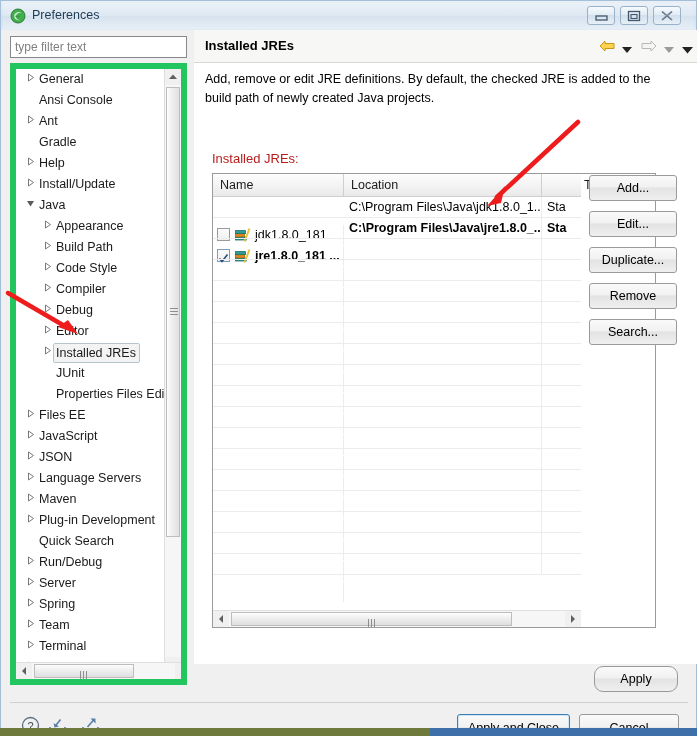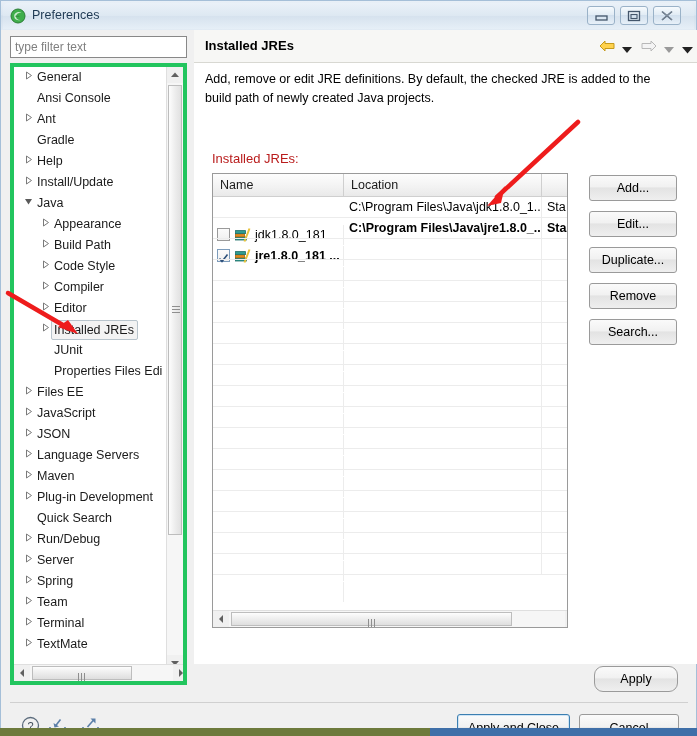--- a/index.html
+++ b/index.html
@@ -80,21 +80,21 @@
     padding: 0 4px;
     color: #000;
     outline: none;
   }
   #filter-input::placeholder { color: #808080; opacity: 1; }
 
   #tree-panel {
     position: absolute; left: 9px; top: 33px;
     width: 177px; height: 622px;
     background: #ffffff;
-    border: 4px solid #22c55e;
+    border: 6px solid #22c55e;
     box-sizing: border-box;
     overflow: hidden;
   }
   #tree-clip {
     position: absolute; left: 0; top: 0;
     width: 158px; height: 604px;
     overflow: hidden;
   }
   .tnode {
     position: relative;
@@ -219,21 +219,21 @@
   }
 
   #section-label {
     position: absolute; left: 211px; top: 121px;
     font-size: 13px; color: #b91c1c;
   }
 
   
   #jre-table {
     position: absolute; left: 211px; top: 143px;
-    width: 356px; height: 455px;
+    width: 444px; height: 455px;
     border: 1px solid #9a9a9a;
     background: #ffffff;
     box-sizing: border-box;
     overflow: hidden;
   }
   #thead {
     position: absolute; left: 0; top: 0;
     width: 368px; height: 23px;
     background: linear-gradient(to bottom, #fdfdfd, #f2f2f2 60%, #e9e9e9);
     border-bottom: 1px solid #cfcfcf;
@@ -464,20 +464,26 @@
               <span class="twist"><svg width="9" height="9" viewBox="0 0 9 9">
                   <path d="M2.5 1 L7.5 4.5 L2.5 8 Z" fill="none" stroke="#7a7a7a" stroke-width="1"></path>
                 </svg></span>
               <span class="tlabel">Code Style</span>
             </div>
             <div class="tnode lvl1">
               <span class="twist"><svg width="9" height="9" viewBox="0 0 9 9">
                   <path d="M2.5 1 L7.5 4.5 L2.5 8 Z" fill="none" stroke="#7a7a7a" stroke-width="1"></path>
                 </svg></span>
               <span class="tlabel">Compiler</span>
+            </div>
+            <div class="tnode lvl1">
+              <span class="twist"><svg width="9" height="9" viewBox="0 0 9 9">
+                  <path d="M2.5 1 L7.5 4.5 L2.5 8 Z" fill="none" stroke="#7a7a7a" stroke-width="1"></path>
+                </svg></span>
+              <span class="tlabel">Debug</span>
             </div>
             <div class="tnode lvl1">
               <span class="twist"><svg width="9" height="9" viewBox="0 0 9 9">
                   <path d="M2.5 1 L7.5 4.5 L2.5 8 Z" fill="none" stroke="#7a7a7a" stroke-width="1"></path>
                 </svg></span>
               <span class="tlabel">Editor</span>
             </div>
             <div class="tnode lvl1 hover">
               <span class="twist"><svg width="9" height="9" viewBox="0 0 9 9">
                   <path d="M2.5 1 L7.5 4.5 L2.5 8 Z" fill="none" stroke="#7a7a7a" stroke-width="1"></path>

